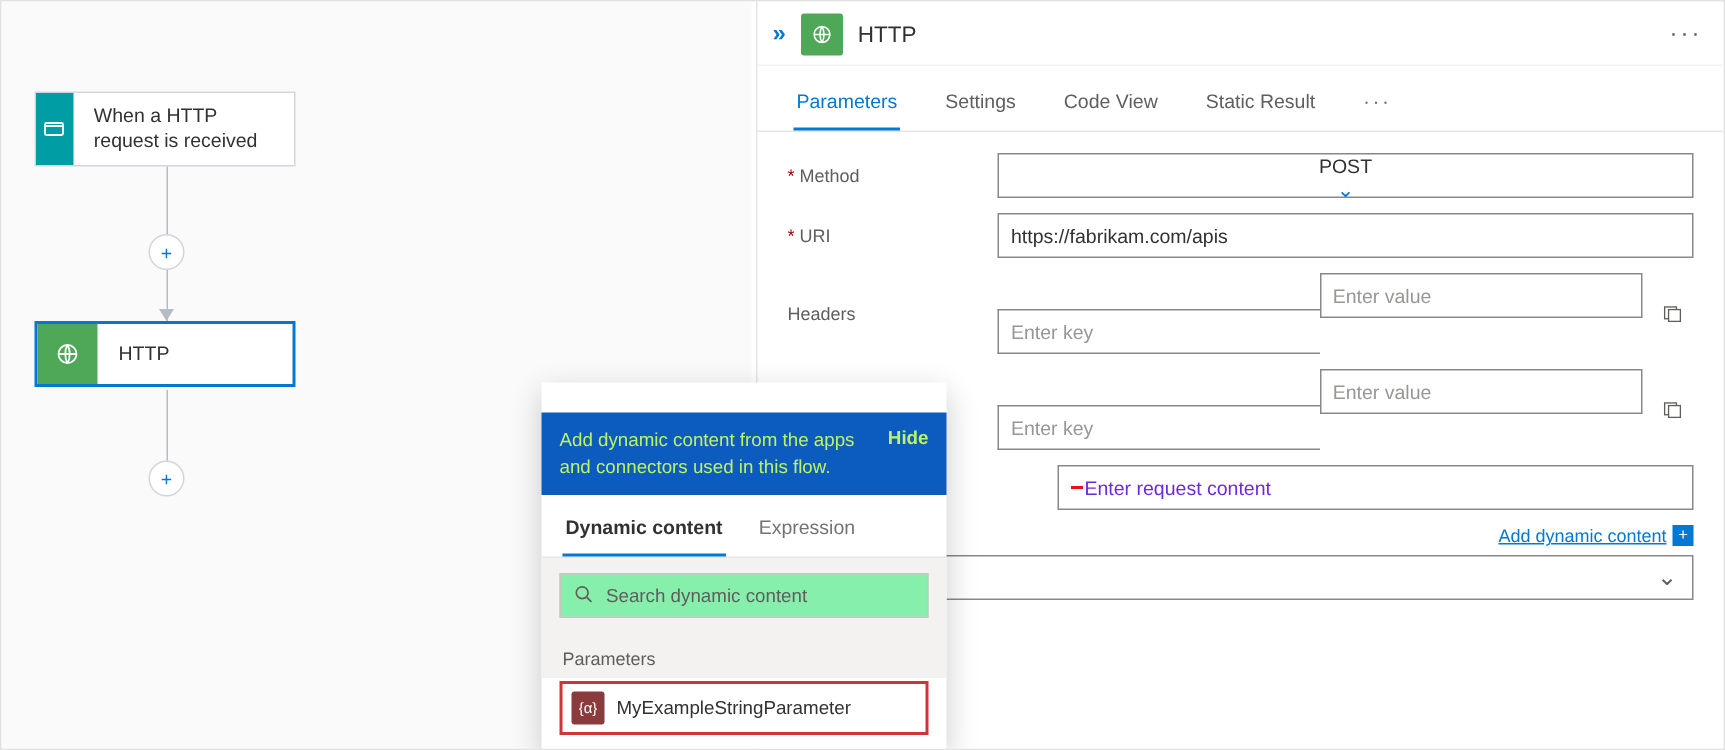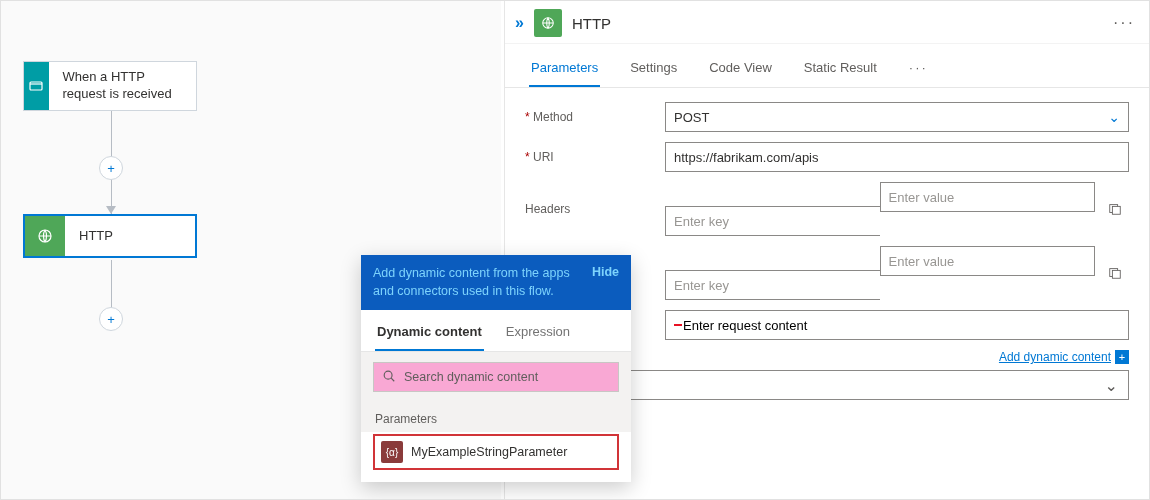--- a/index.html
+++ b/index.html
@@ -33,41 +33,41 @@
   .tab { padding: 6px 2px 10px; cursor: pointer; border-bottom: 2px solid transparent; }
   .tab.active { color: #0078d4; border-bottom-color: #0078d4; }
   .tab.more { letter-spacing: 2px; }
 
   .form { padding: 14px 20px; }
   .form-row { display: flex; align-items: center; margin-bottom: 10px; }
   .form-row .flabel { width: 140px; font-size: 12px; color: #605e5c; }
   .form-row .flabel .req { color: #a80000; }
   .form-row .fcontrol { flex: 1; display: flex; gap: 0; position: relative; }
   .dropdown, .text-input { border: 1px solid #8a8886; height: 30px; font-size: 13px; padding: 0 8px; color: #323130; background: #fff; width: 100%; }
-  .dropdown { display: flex; align-items: center; justify-content: space-between; cursor: pointer; }
+  .dropdown { display: flex; align-items: center; justify-content: space-between; cursor: pointer; flex-direction: column; }
   .dropdown .chev { color: #0078d4; font-size: 14px; }
   .kv .text-input { flex: 1; }
   .kv .text-input.key { border-right: none; margin-top: 24px; }
   .kv-action { width: 28px; display: flex; align-items: center; justify-content: center; color: #605e5c; font-size: 14px; cursor: pointer; margin-left: 6px; }
-  .body-input { border: 1px solid #8a8886; height: 30px; padding: 0 8px; font-size: 13px; color: #000000; width: 100%; display: flex; align-items: center; }
+  .body-input { border: 1px solid #8a8886; height: 30px; padding: 0 8px; font-size: 13px; color: #6d28d9; width: 100%; display: flex; align-items: center; margin-left: 40px; }
   .body-input .caret-underline { border-bottom: 2px solid #e81123; width: 8px; display: inline-block; margin-right: 1px; }
   .add-dynamic { text-align: right; font-size: 12px; margin: 4px 0 4px 140px; color: #0078d4; cursor: pointer; display: flex; justify-content: flex-end; align-items: center; gap: 4px; text-decoration: underline; }
   .add-dynamic .plusbox { width: 14px; height: 14px; background: #0078d4; color: #fff; display: inline-flex; align-items: center; justify-content: center; font-size: 11px; }
   .expand-row { border: 1px solid #8a8886; margin-left: 0; margin-top: 6px; height: 30px; display: flex; align-items: center; justify-content: flex-end; padding: 0 10px; cursor: pointer; color: #605e5c; }
 
   
   .popup { position: absolute; left: 360px; top: 254px; width: 270px; background: #fff; box-shadow: 0 6px 20px rgba(0,0,0,0.2); z-index: 50; }
-  .popup-header { background: #0b5cbe; color: #7dd3fc; padding: 10px 12px; font-size: 12.5px; display: flex; gap: 12px; }
+  .popup-header { background: #0b5cbe; color: #bef264; padding: 10px 12px; font-size: 12.5px; display: flex; gap: 12px; margin-top: 20px; }
   .popup-header .msg { flex: 1; line-height: 1.4; }
   .popup-header .hide { cursor: pointer; font-weight: bold; }
   .popup-tabs { display: flex; gap: 20px; padding: 10px 14px 0; font-size: 13px; border-bottom: 1px solid #e6e6e6; }
   .popup-tab { padding: 4px 2px 10px; cursor: pointer; color: #737373; border-bottom: 2px solid transparent; }
   .popup-tab.active { font-weight: 600; color: #323130; border-bottom-color: #0078d4; }
   .search-wrap { padding: 10px 12px; background: #f3f2f1; }
-  .search { display: flex; align-items: center; background: #f9a8d4; border: 1px solid #c8c6c4; height: 30px; padding: 0 8px; font-size: 12.5px; color: #605e5c; gap: 8px; }
+  .search { display: flex; align-items: center; background: #86efac; border: 1px solid #c8c6c4; height: 30px; padding: 0 8px; font-size: 12.5px; color: #605e5c; gap: 8px; }
   .group-label { padding: 10px 14px 6px; font-size: 12px; color: #605e5c; background: #f3f2f1; }
   .param-item { margin: 2px 12px 12px; border: 2px solid #d13438; background: #fff; display: flex; align-items: center; height: 36px; padding: 0 6px; font-size: 12.5px; color: #323130; cursor: pointer; gap: 8px; }
   .param-item .picon { width: 22px; height: 22px; background: #8a3b3b; border-radius: 2px; display: flex; align-items: center; justify-content: center; color: #fff; font-size: 10px; }
 
   ::placeholder { color: #989693; }
 </style>
 </head>
 <body>
 
 <div class="canvas">

